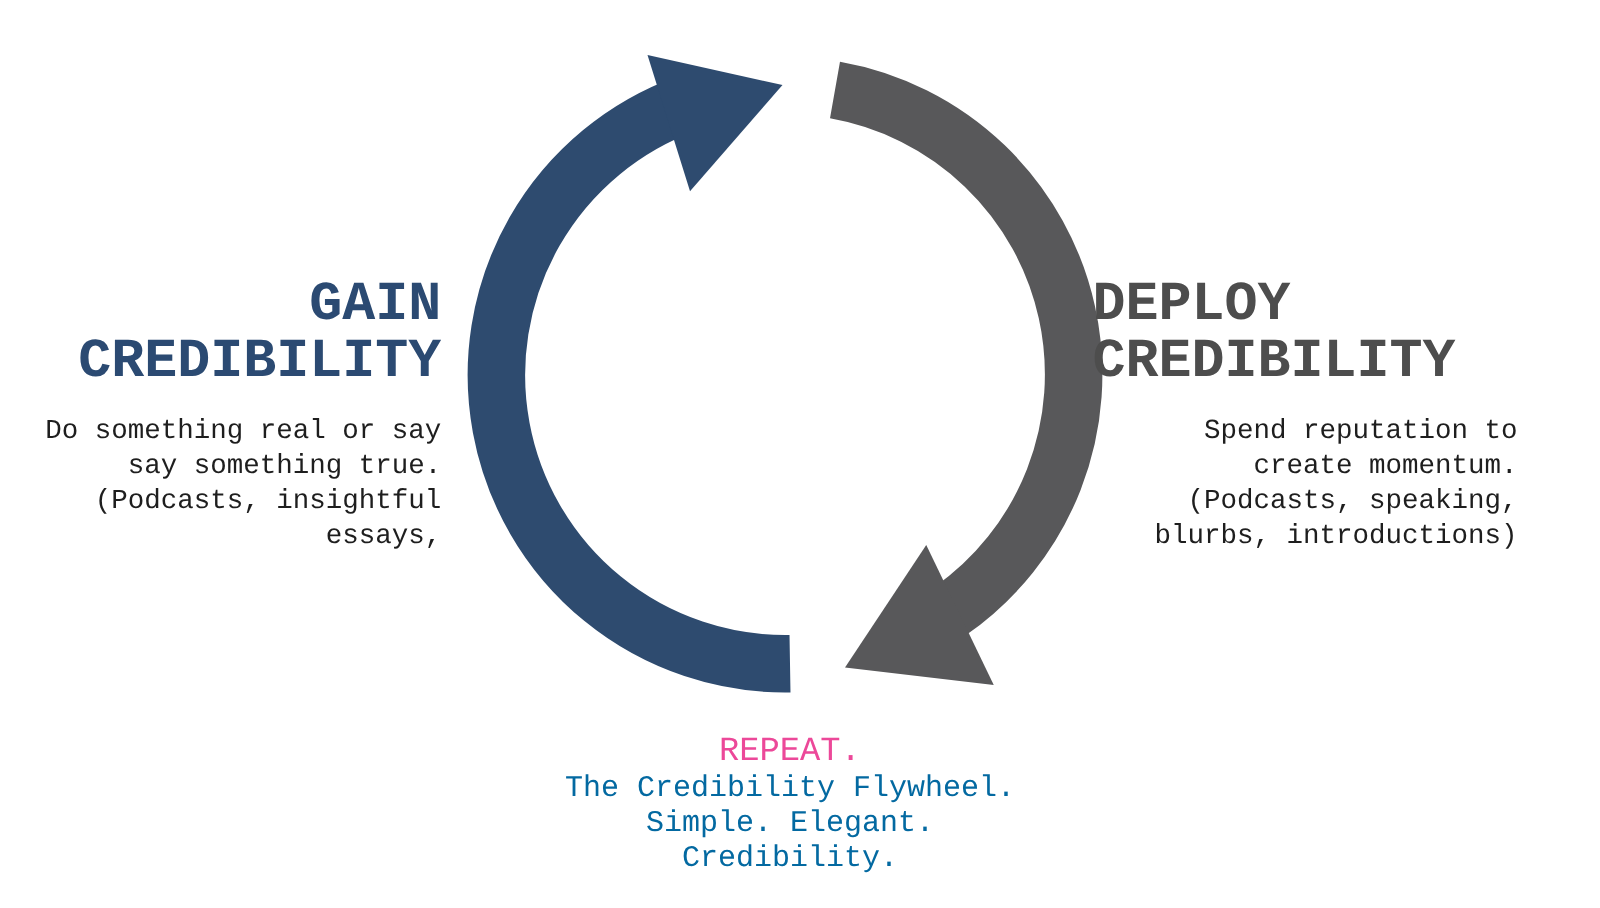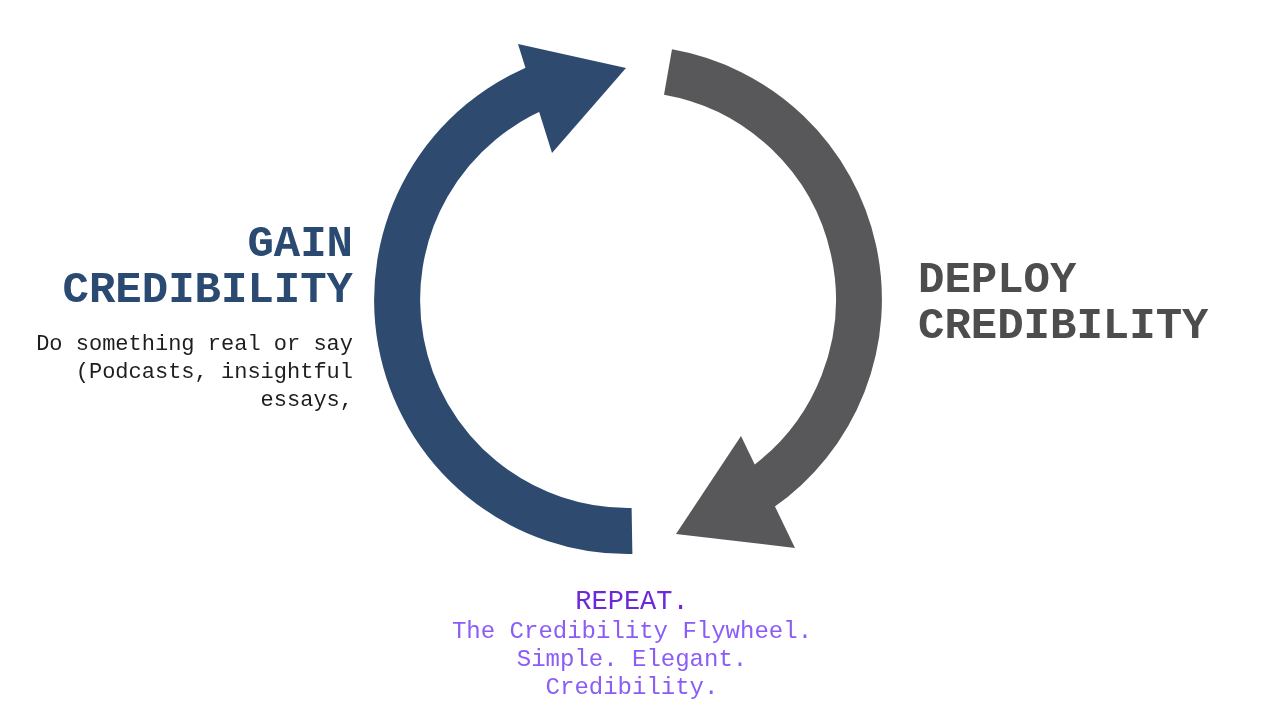--- a/index.html
+++ b/index.html
@@ -34,21 +34,21 @@
   }
   .heading span { display: block; }
   .bodytext {
     font-size: 22px;
     line-height: 28px;
     font-weight: 400;
     margin: 0;
   }
   .bodytext span { display: block; text-align: right; }
   .label-left   { left: 20px;  width: 333px; text-align: right; }
-  .label-right  { left: 918px; width: 340px; text-align: left; margin-top: 36px; }
+  .label-right  { left: 874px; width: 340px; text-align: left; }
   .pos-heading  { top: 221px; }
   .pos-body     { top: 331px; }
   .label-bottom {
     left: 432px;
     top: 586px;
     width: 400px;
     text-align: center;
   }
   .repeat-title {
     font-size: 27px;
@@ -84,32 +84,41 @@
 
   <div class="label label-left pos-heading">
     <h2 class="heading" style="color: rgb(43, 74, 114);">
       <span>GAIN</span>
       <span>CREDIBILITY</span>
     </h2>
   </div>
   <div class="label label-left pos-body">
     <p class="bodytext" style="color: rgb(30, 30, 30);">
       <span>Do something real or say</span>
+      <span>say something true.</span>
       <span>(Podcasts, insightful essays,</span>
     </p>
   </div>
 
   <div class="label label-right pos-heading">
     <h2 class="heading" style="color: rgb(77, 77, 77);">
       <span>DEPLOY</span>
       <span>CREDIBILITY</span>
     </h2>
   </div>
+  <div class="label label-right pos-body">
+    <p class="bodytext" style="color: rgb(30, 30, 30);">
+      <span>Spend reputation to</span>
+      <span>create momentum.</span>
+      <span>(Podcasts, speaking,</span>
+      <span>blurbs, introductions)</span>
+    </p>
+  </div>
 
   <div class="label label-bottom">
-    <p class="repeat-title" style="color: #6d28d9;">REPEAT.</p>
-    <p class="repeat-sub" style="color: #8b5cf6;">
+    <p class="repeat-title" style="color: #ec4899;">REPEAT.</p>
+    <p class="repeat-sub" style="color: #0369a1;">
       <span>The Credibility Flywheel.</span>
       <span>Simple. Elegant. Credibility.</span>
     </p>
   </div>
 
 </div>
 
 </body></html>

